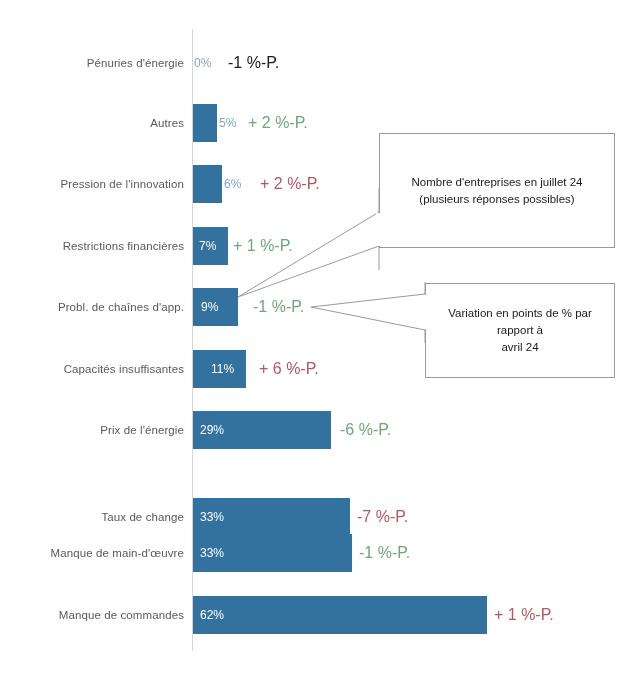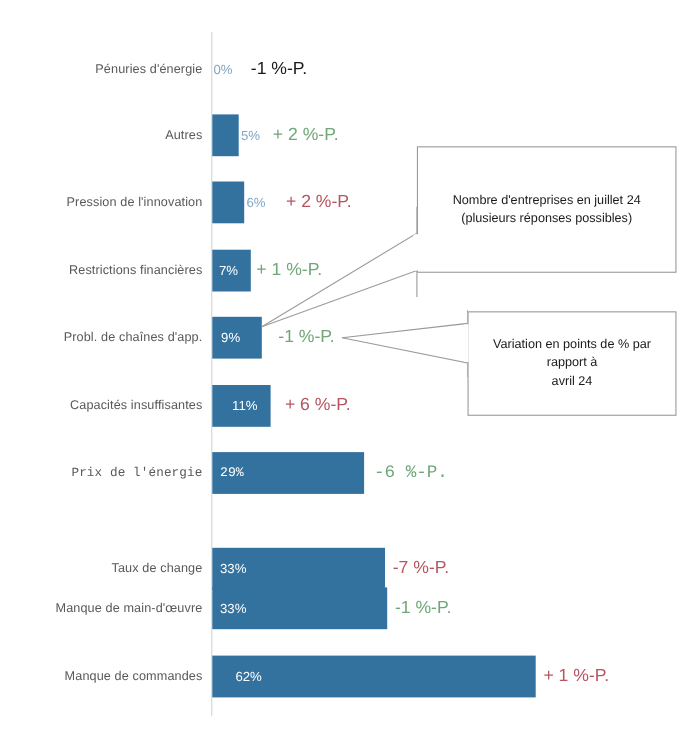--- a/index.html
+++ b/index.html
@@ -162,21 +162,21 @@
       <span class="delta-label" style="left:253px;color:#6fa777;">-1 %-P.</span>
     </div>
 
     <div class="bar-row" style="top:346px;">
       <span class="cat-label">Capacités insuffisantes</span>
       <div class="bar" style="width:53px;"></div>
       <span class="value-label" style="left:199px;margin-left:12px;">11%</span>
       <span class="delta-label" style="left:259px;color:#b5555f;">+ 6 %-P.</span>
     </div>
 
-    <div class="bar-row" style="top:407px;font-family:Liberation Mono, monospace;">
+    <div class="bar-row" style="top:407px;">
       <span class="cat-label">Prix de l'énergie</span>
       <div class="bar" style="width:138px;"></div>
       <span class="value-label" style="left:200px;">29%</span>
       <span class="delta-label" style="left:340px;color:#6fa777;">-6 %-P.</span>
     </div>
 
     <div class="bar-row" style="top:494px;">
       <span class="cat-label">Taux de change</span>
       <div class="bar" style="width:157px;"></div>
       <span class="value-label" style="left:200px;">33%</span>
@@ -186,21 +186,21 @@
     <div class="bar-row" style="top:530px;">
       <span class="cat-label">Manque de main-d'œuvre</span>
       <div class="bar" style="width:159px;"></div>
       <span class="value-label" style="left:200px;">33%</span>
       <span class="delta-label" style="left:359px;color:#6fa777;">-1 %-P.</span>
     </div>
 
     <div class="bar-row" style="top:592px;">
       <span class="cat-label">Manque de commandes</span>
       <div class="bar" style="width:294px;"></div>
-      <span class="value-label" style="left:214px;">62%</span>
+      <span class="value-label" style="left:200px;">62%</span>
       <span class="delta-label" style="left:494px;color:#b5555f;">+ 1 %-P.</span>
     </div>
 
   </div>
 
   <svg class="callout-line" viewBox="0 0 630 675">
 
     <polyline points="238,297 379,212 379,188" fill="none" stroke="#9a9a9a" stroke-width="1"></polyline>
     <polyline points="238,297 379,246 379,270" fill="none" stroke="#9a9a9a" stroke-width="1"></polyline>
 

